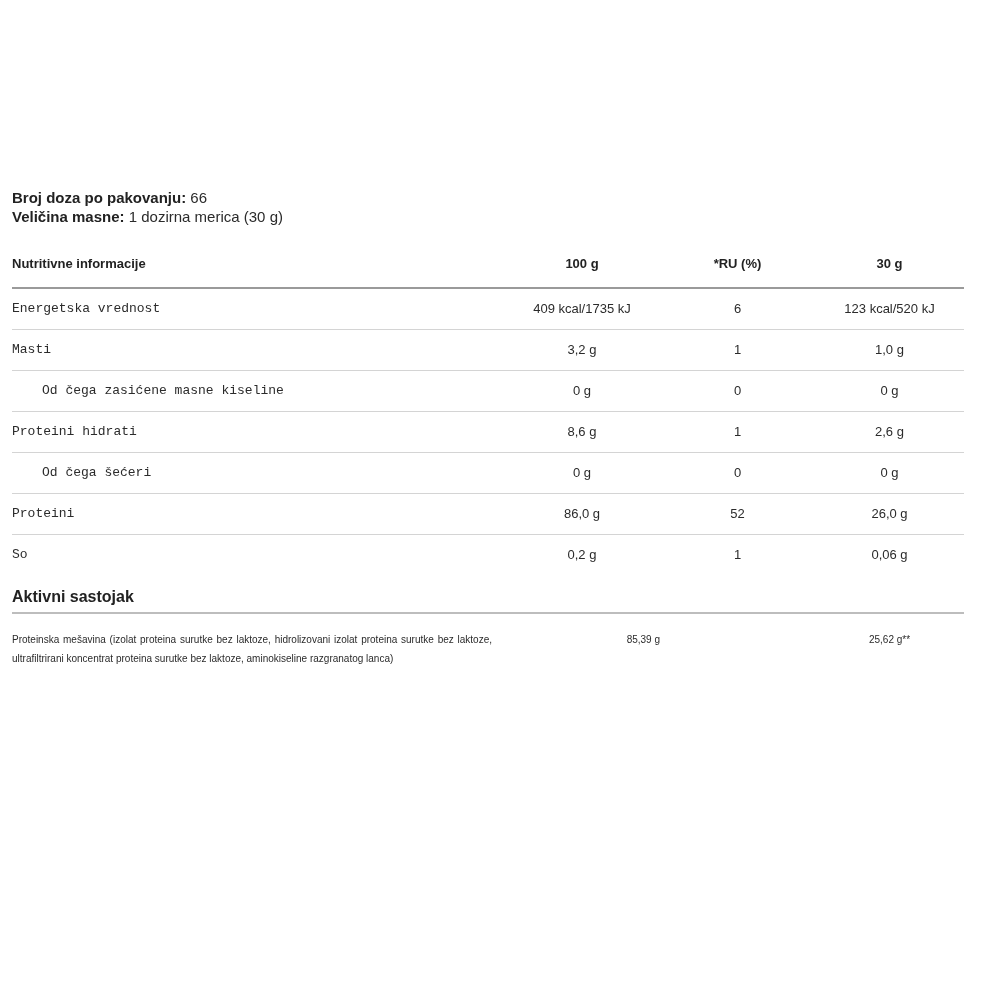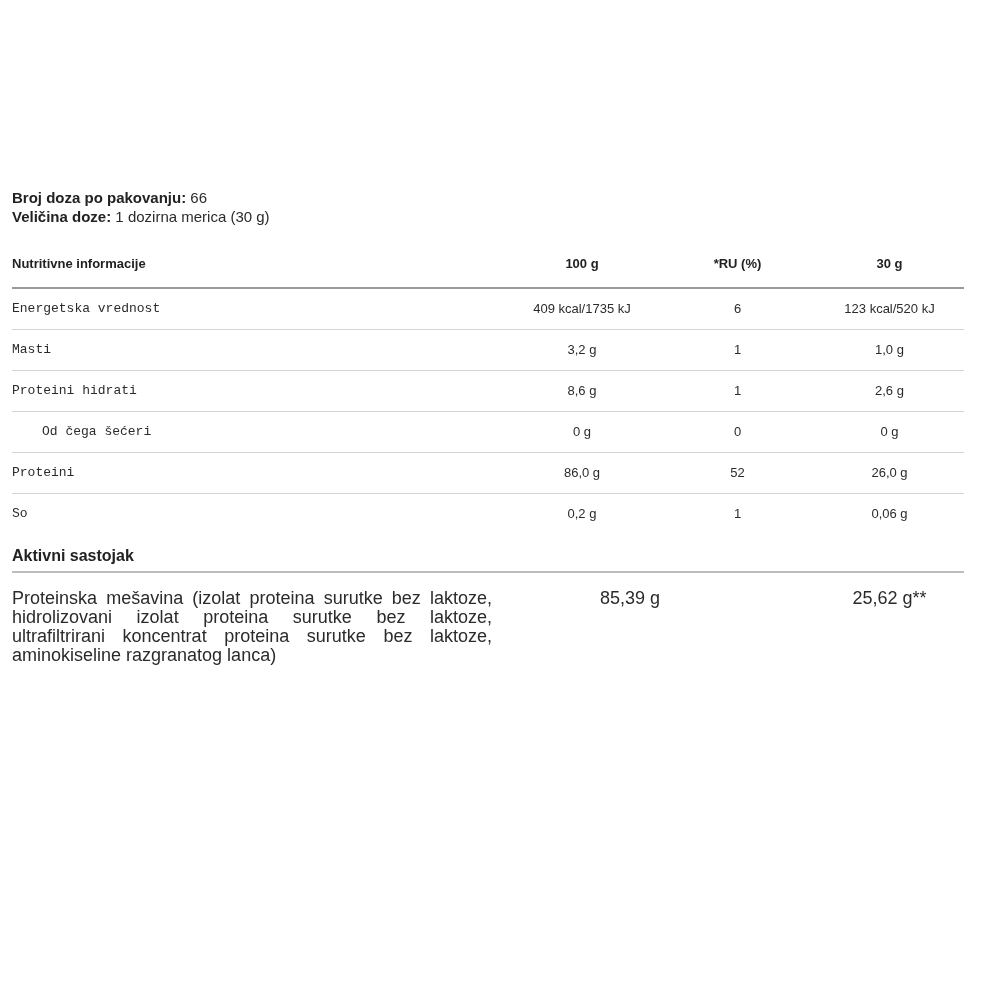--- a/index.html
+++ b/index.html
@@ -71,38 +71,38 @@
     color: #222222;
     padding-bottom: 6px;
     border-bottom: 2px solid #bdbdbd;
     width: 952px;
   }
 
   .active-row {
     display: flex;
     width: 952px;
     padding-top: 16px;
-    font-size: 18px;
+    font-size: 10px;
     line-height: 19px;
   }
   .active-row .cell-name  { width: 492px; }
   .active-row .cell-name .wrap { width: 480px; text-align: justify; }
   .active-row .cell-100g  { width: 156px; text-align: right; }
   .active-row .cell-ru    { width: 155px; text-align: center; }
   .active-row .cell-30g   { width: 149px; text-align: center; }
 </style>
 </head>
 <body>
 
 <div class="page">
   <div class="content">
 
     <div class="serving-info">
       <div><b>Broj doza po pakovanju:</b><span> 66</span></div>
-      <div><b>Veličina doze:</b><span> 1 dozirna merica (30 g)</span></div>
+      <div><b>Veličina masne:</b><span> 1 dozirna merica (30 g)</span></div>
     </div>
 
     <table class="nutrition">
       <colgroup>
         <col class="c1">
           <col class="c2">
           <col class="c3">
           <col class="c4">
       </colgroup>
       <thead>
@@ -118,20 +118,26 @@
           <td class="name-col">Energetska vrednost</td>
           <td>409 kcal/1735 kJ</td>
           <td>6</td>
           <td>123 kcal/520 kJ</td>
         </tr>
         <tr>
           <td class="name-col">Masti</td>
           <td>3,2 g</td>
           <td>1</td>
           <td>1,0 g</td>
+        </tr>
+        <tr class="indent">
+          <td class="name-col">Od čega zasićene masne kiseline</td>
+          <td>0 g</td>
+          <td>0</td>
+          <td>0 g</td>
         </tr>
         <tr>
           <td class="name-col">Proteini hidrati</td>
           <td>8,6 g</td>
           <td>1</td>
           <td>2,6 g</td>
         </tr>
         <tr class="indent">
           <td class="name-col">Od čega šećeri</td>
           <td>0 g</td>

